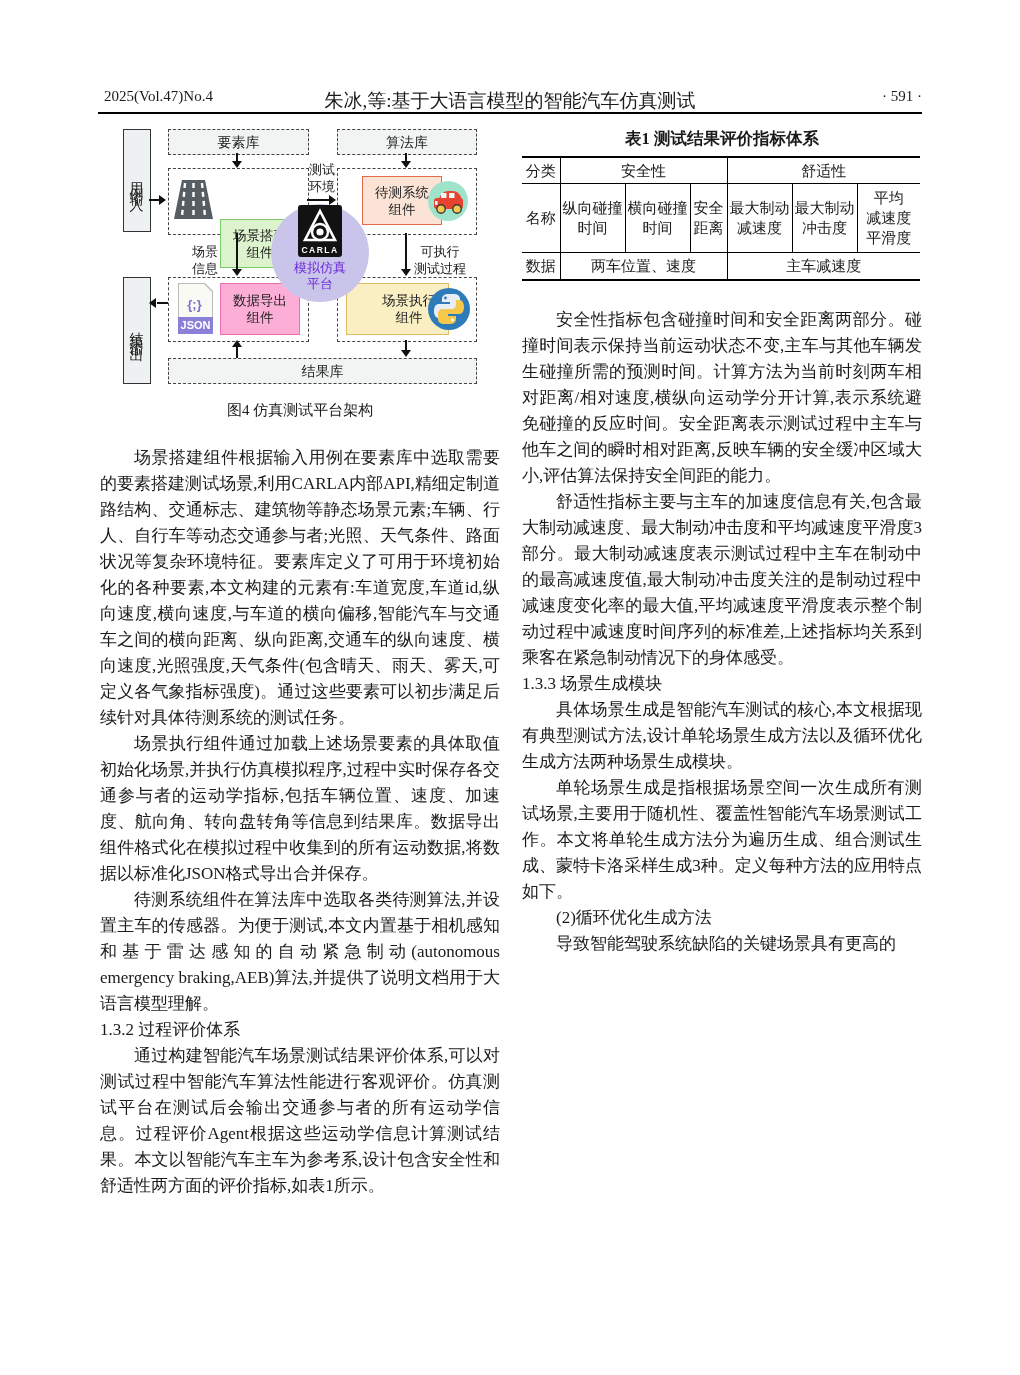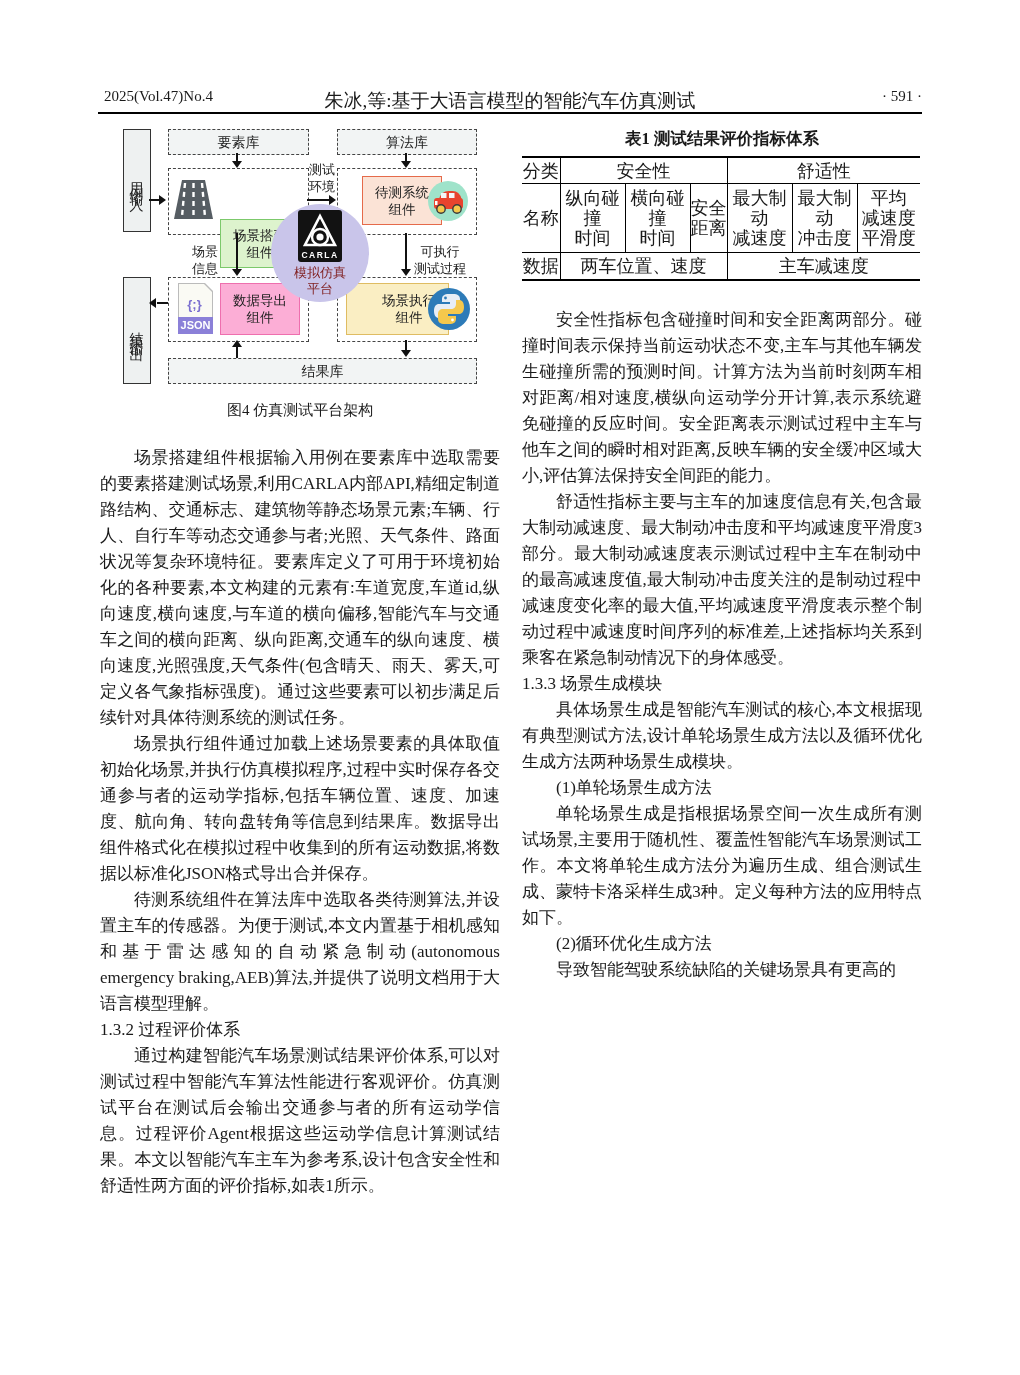--- a/index.html
+++ b/index.html
@@ -23,34 +23,34 @@
   .dash{position:absolute;border:1.6px dashed #444;background:#f2f4f4;display:flex;align-items:center;justify-content:center;
         font-size:14px;color:#222;}
   .group{position:absolute;border:1.6px dashed #444;background:#fff;}
   .nodebox{position:absolute;display:flex;align-items:center;justify-content:center;text-align:center;
            font-size:13.5px;line-height:17px;color:#222;}
   .pre{white-space:pre-line;}
   .edge-label{position:absolute;font-size:13px;line-height:17px;text-align:center;color:#222;}
   .ln{position:absolute;background:#111;}
   .ah{position:absolute;width:0;height:0;border-style:solid;border-color:transparent;}
   .carla-circle{position:absolute;left:171px;top:79px;width:98px;height:98px;border-radius:50%;
-                background:#c9c5ea;display:flex;flex-direction:column;align-items:center;justify-content:center;z-index:5;}
-  .carla-label{font-size:13px;line-height:16px;text-align:center;color:#7f1d1d;margin-top:2px;}
+                background:#c9c5ea;display:flex;flex-direction:column;align-items:center;z-index:5;}
+  .carla-label{font-size:13px;line-height:16px;text-align:center;color:#6d28d9;margin-top:2px;}
   .json-icon{position:absolute;left:78px;top:158px;width:35px;height:52px;}
   .json-page{position:absolute;left:0;top:0;width:33px;height:36px;background:#fafaf4;border:1px solid #bbb;}
   .json-fold{position:absolute;right:-1px;top:-1px;width:0;height:0;border-style:solid;border-width:0 10px 10px 0;
              border-color:transparent #fff transparent transparent;filter:drop-shadow(-1px 1px 0 #bbb);}
   .json-brace{position:absolute;left:0;top:9px;width:33px;text-align:center;color:#7b6fd0;font-size:13px;font-weight:bold;}
   .json-band{position:absolute;left:0;top:34px;width:35px;height:17px;background:#8b80d8;color:#fff;
              font-size:11px;font-weight:bold;text-align:center;line-height:17px;}
   .fig-caption{margin-top:17px;text-align:center;font-size:15px;line-height:20px;}
   
   .tbl-title{margin:3px 0 6px 0;text-align:center;font-size:16.5px;font-weight:bold;line-height:22px;}
   table.t1{border-collapse:collapse;width:398px;table-layout:fixed;
-           border-top:2px solid #000;border-bottom:2px solid #000;font-size:18px;}
+           border-top:2px solid #000;border-bottom:2px solid #000;font-size:15px;}
   table.t1 td{border:1px solid #000;text-align:center;vertical-align:middle;padding:1px 0;line-height:20px;}
   table.t1 tr td:first-child{border-left:none;}
   table.t1 tr td:last-child{border-right:none;}
   .r-class td{height:23px;}
   .r-name td{height:66px;}
   .r-data td{height:24px;}
   .gap-after-table{height:26px;}
 </style>
 </head>
 <body>
@@ -222,19 +222,18 @@
         <td colspan="3">主车减速度</td>
       </tr>
     </tbody>
       </table>
 
     <div class="gap-after-table"></div>
     <p class="para">安全性指标包含碰撞时间和安全距离两部分。碰撞时间表示保持当前运动状态不变,主车与其他车辆发生碰撞所需的预测时间。计算方法为当前时刻两车相对距离/相对速度,横纵向运动学分开计算,表示系统避免碰撞的反应时间。安全距离表示测试过程中主车与他车之间的瞬时相对距离,反映车辆的安全缓冲区域大小,评估算法保持安全间距的能力。</p>
     <p class="para">舒适性指标主要与主车的加速度信息有关,包含最大制动减速度、最大制动冲击度和平均减速度平滑度3部分。最大制动减速度表示测试过程中主车在制动中的最高减速度值,最大制动冲击度关注的是制动过程中减速度变化率的最大值,平均减速度平滑度表示整个制动过程中减速度时间序列的标准差,上述指标均关系到乘客在紧急制动情况下的身体感受。</p>
     <p class="heading">1.3.3  场景生成模块</p>
     <p class="para">具体场景生成是智能汽车测试的核心,本文根据现有典型测试方法,设计单轮场景生成方法以及循环优化生成方法两种场景生成模块。</p>
-    <p class="para">(1)单轮场景生成方法</p>
     <p class="para">单轮场景生成是指根据场景空间一次生成所有测试场景,主要用于随机性、覆盖性智能汽车场景测试工作。本文将单轮生成方法分为遍历生成、组合测试生成、蒙特卡洛采样生成3种。定义每种方法的应用特点如下。</p>
     <p class="para">(2)循环优化生成方法</p>
     <p class="para">导致智能驾驶系统缺陷的关键场景具有更高的</p>
   </div>
 
 </div>
 
 </body></html>

